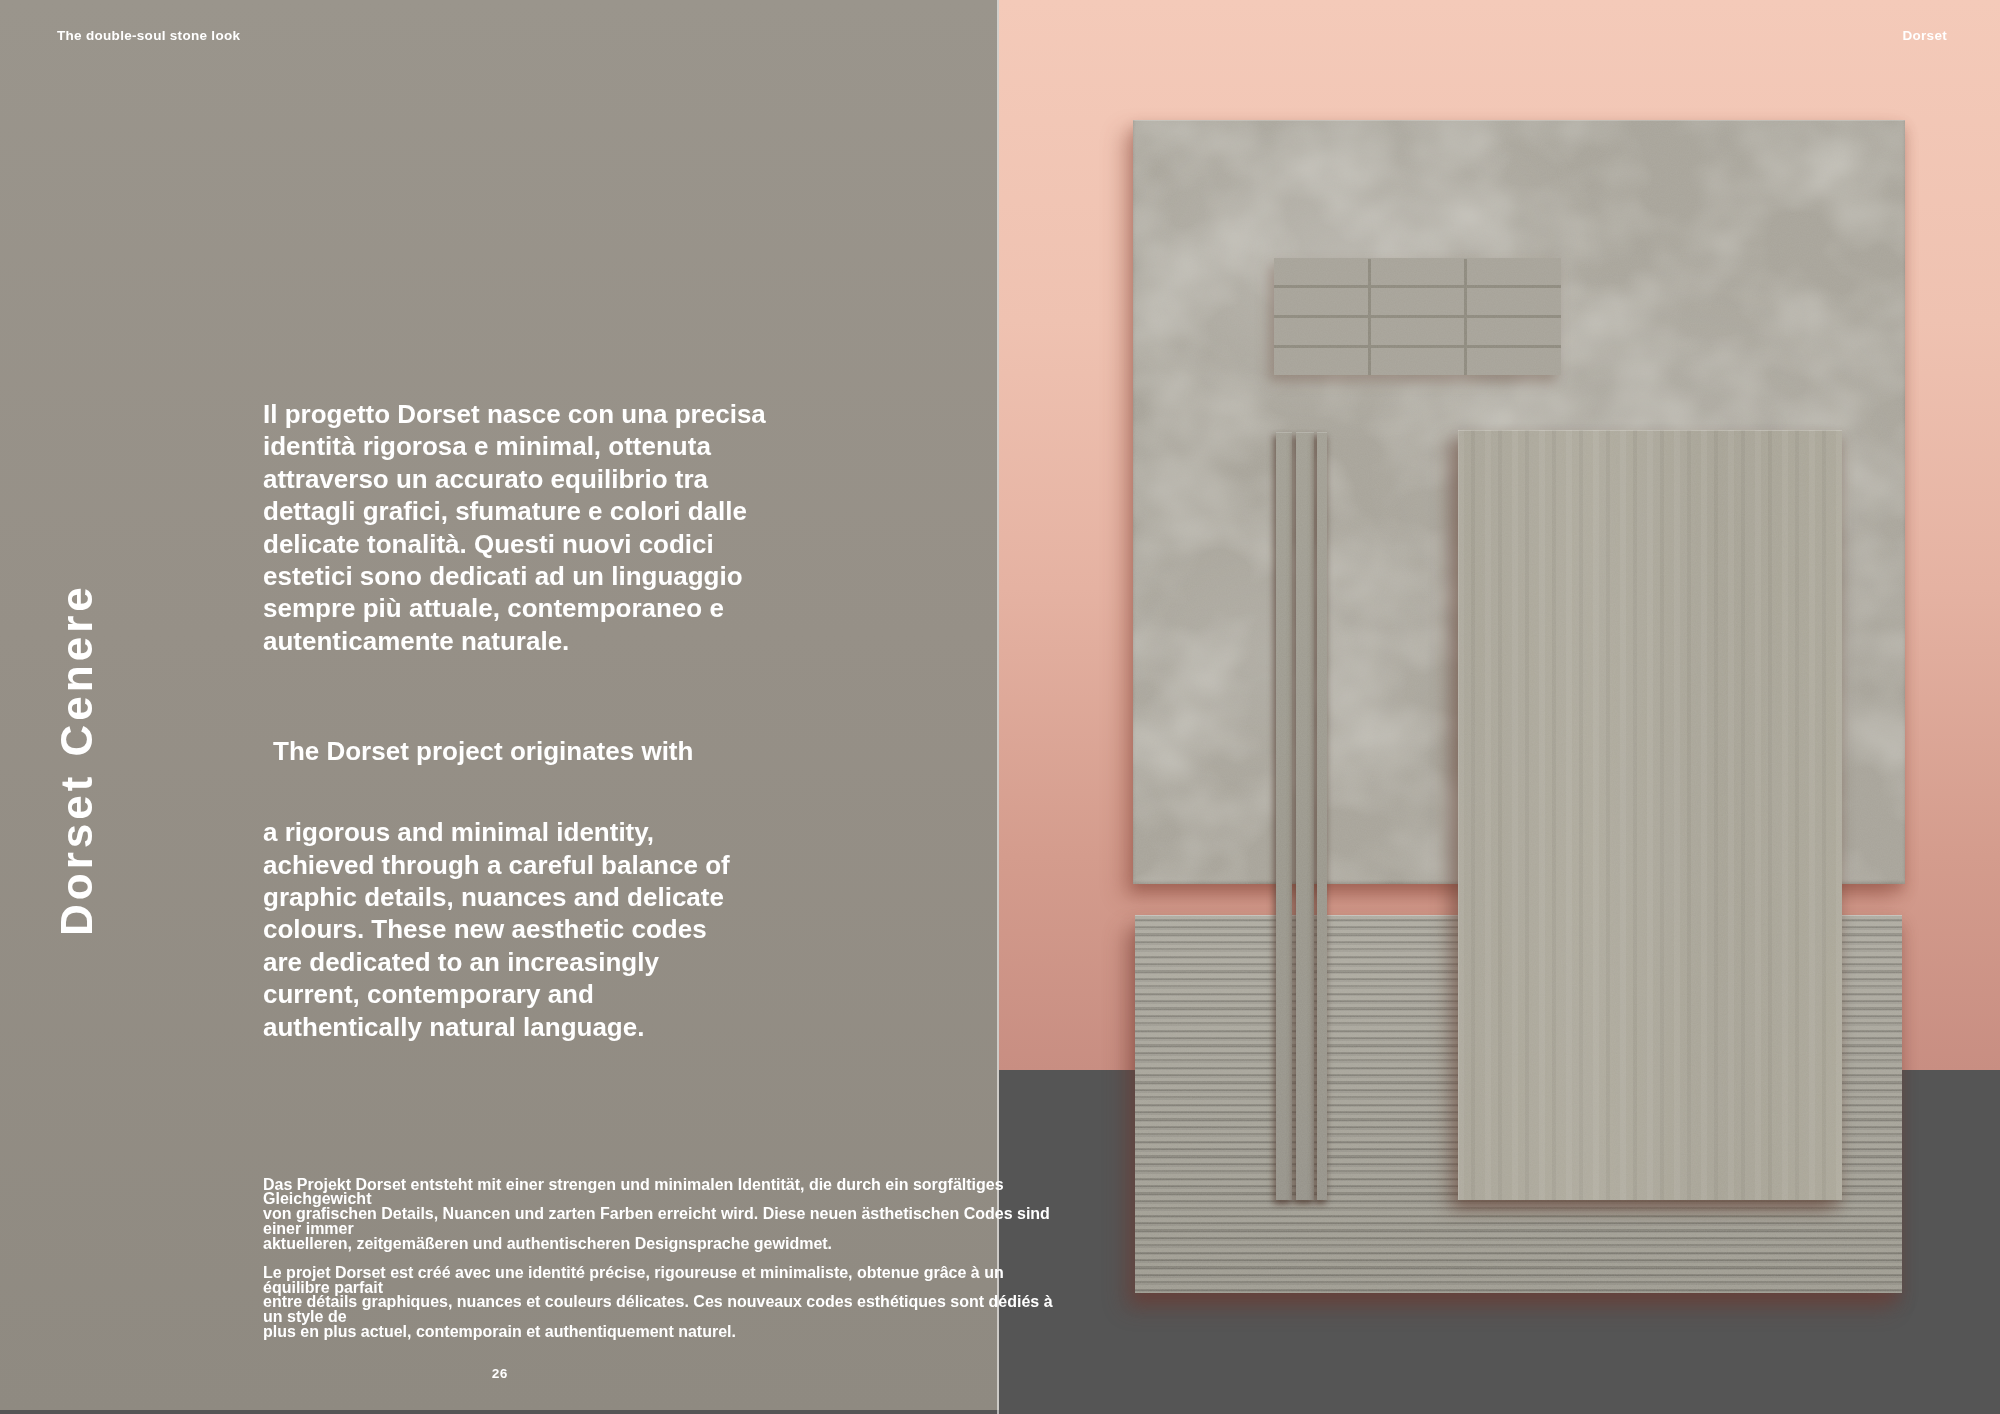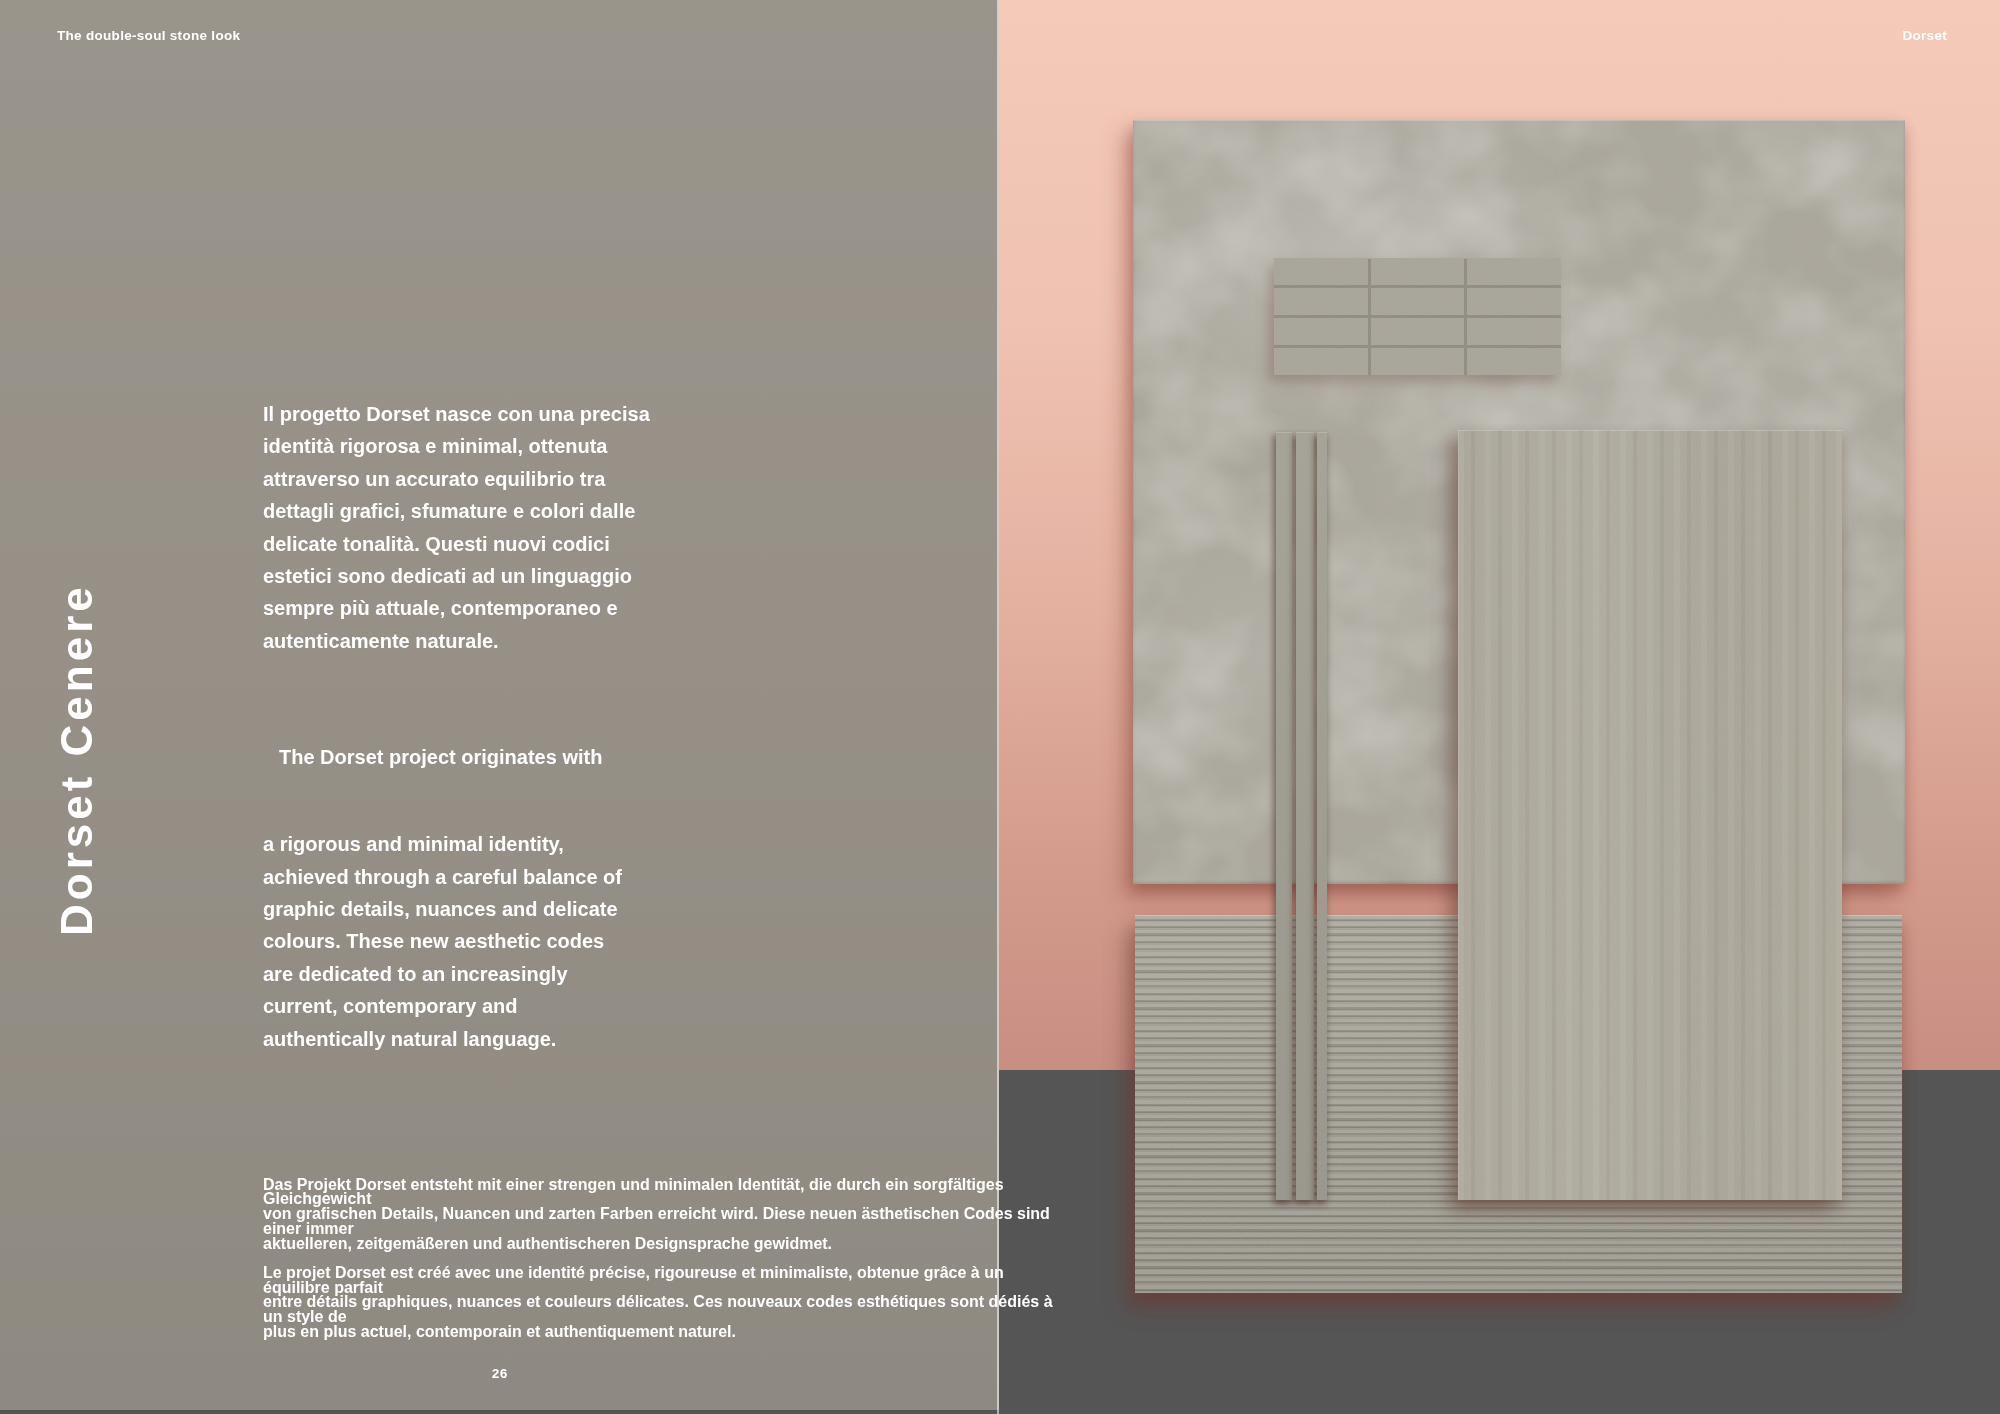--- a/index.html
+++ b/index.html
@@ -14,24 +14,24 @@
   }
   .hdr{position:absolute;color:#fff;font-weight:bold;font-size:13.5px;letter-spacing:.3px;}
   .hdr-left{left:57px;top:28px;}
   .hdr-right{right:53px;top:28px;}
   .vtitle{
     position:absolute;left:-140px;top:688px;width:440px;height:56px;
     transform:rotate(-90deg);
     color:#fff;font-weight:bold;font-size:44px;letter-spacing:4px;white-space:nowrap;
   }
   .copy{position:absolute;left:263px;width:660px;color:#fff;font-weight:bold;
-        font-size:20px;line-height:32.4px;white-space:pre-line;}
+        font-size:26px;line-height:32.4px;white-space:pre-line;}
   .copy-it{top:398px;}
   .copy-en{top:693px;}
-  .copy-en .intro{margin:16px;}
+  .copy-en .intro{margin:10px;}
   .copy-en .rest{margin:6px 0 0 0;}
   .footnote{position:absolute;left:263px;top:1163px;width:800px;color:#fff;
             font-weight:bold;font-size:16px;line-height:14.7px;white-space:pre-line;}
   .footnote div{margin:0;}
   .pagenum{position:absolute;left:0;top:1367px;width:999px;text-align:center;
            color:#fff;font-weight:bold;font-size:13.5px;font-family:Liberation Mono, monospace;}
   .gutter{position:absolute;left:997px;top:0;width:2px;height:1414px;
           background:rgba(255,255,255,.55);z-index:6;}
   
   .page-right{

